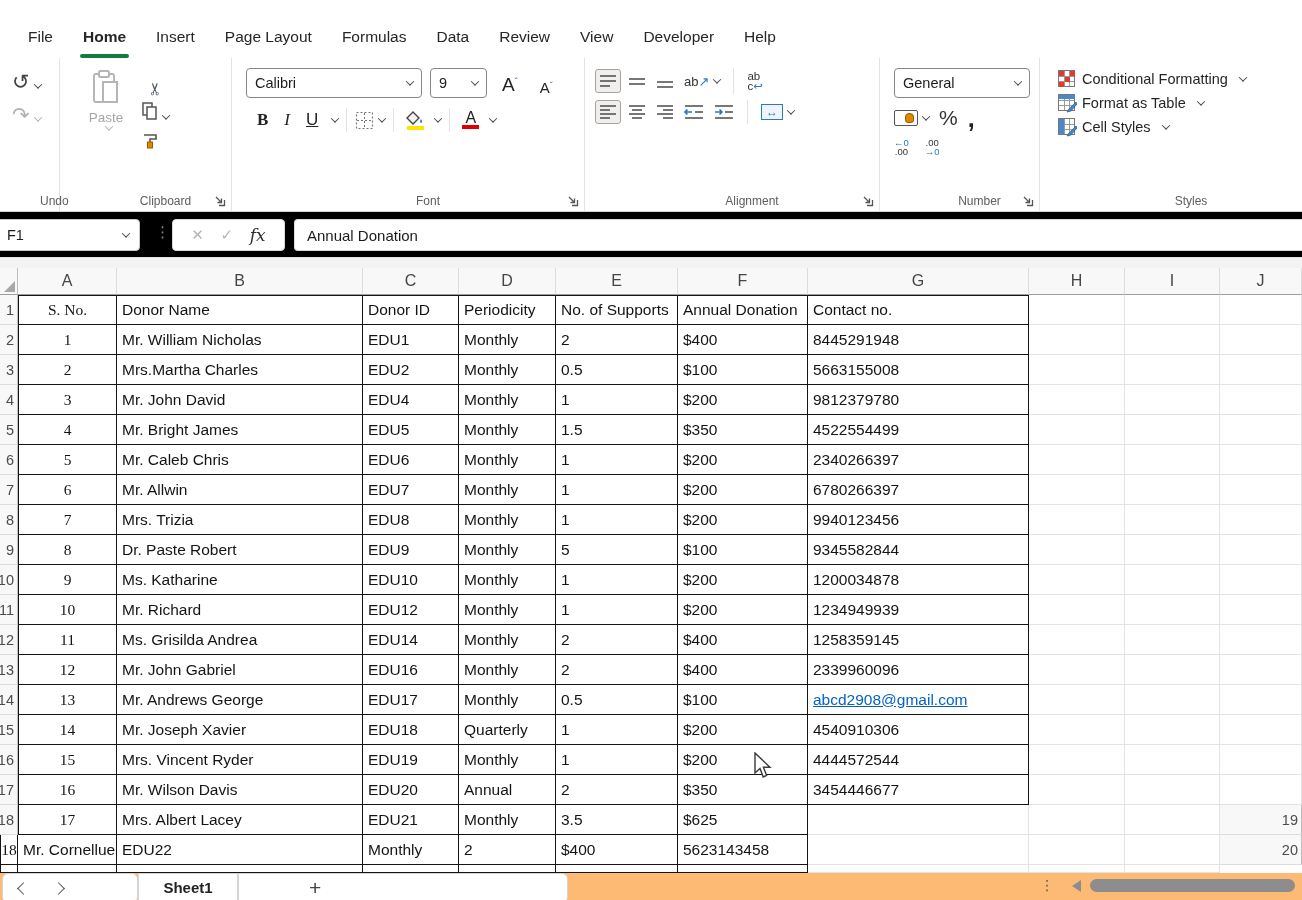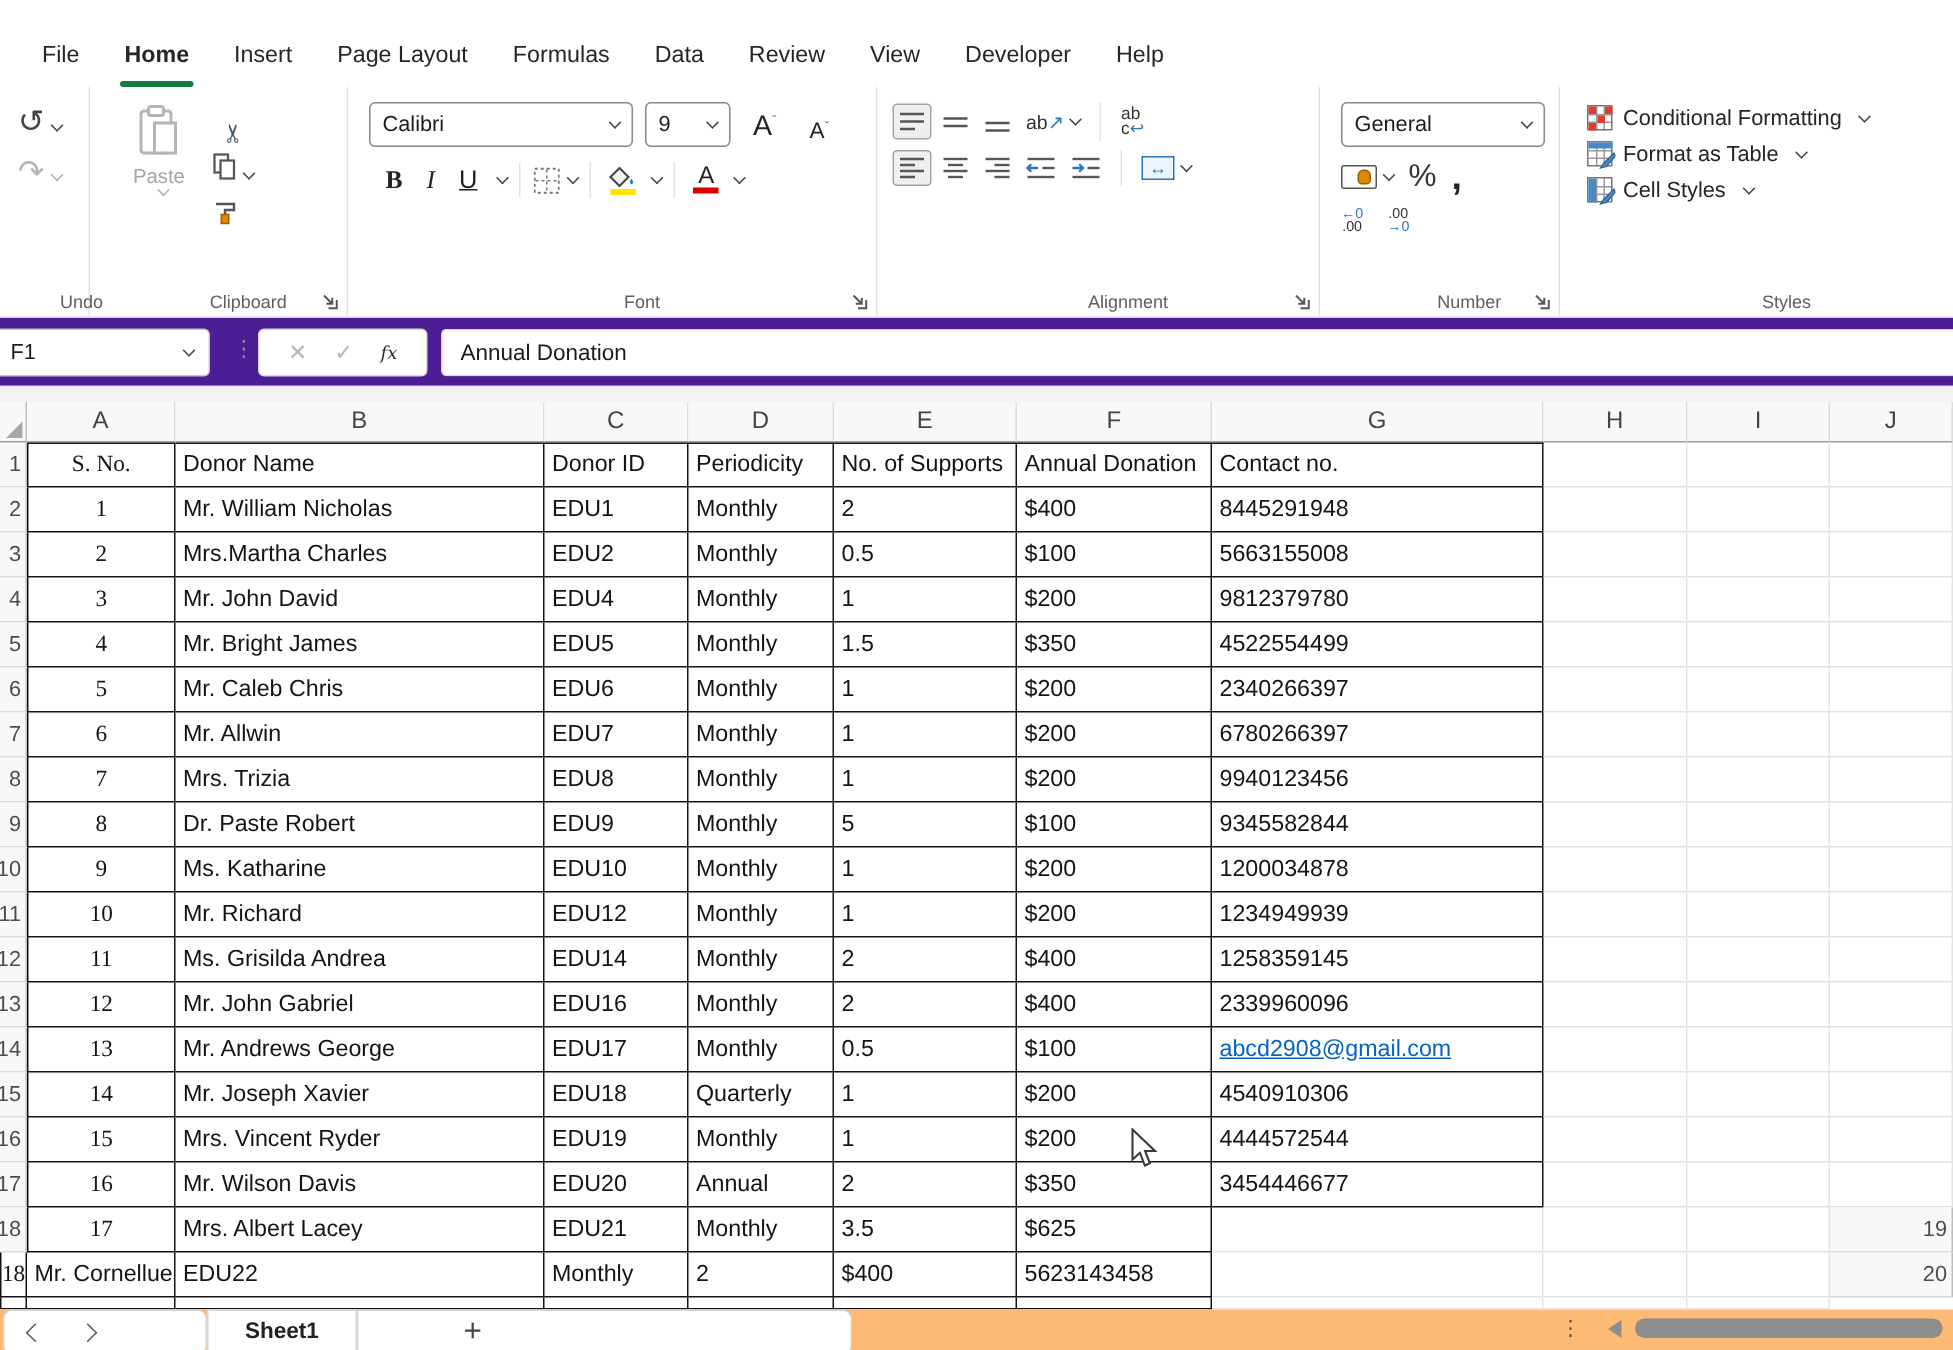--- a/index.html
+++ b/index.html
@@ -87,31 +87,31 @@
     background:
       linear-gradient(#999,#999) 0 5.2px/17px 1px no-repeat,
       linear-gradient(#999,#999) 0 10.4px/17px 1px no-repeat,
       linear-gradient(#999,#999) 5.2px 0/1px 17px no-repeat,
       linear-gradient(#999,#999) 10.4px 0/1px 17px no-repeat; }
   .sgrid .rsq { position:absolute; width:5px; height:5px; background:#e23b2e; }
   .sgrid .bsq { position:absolute; width:5px; height:5px; background:#4a89c8; }
   .brush { position:absolute; right:-3px; bottom:-3px; width:12px; height:12px; }
 
   
-  .fbar { position:absolute; left:0; top:212px; width:100%; height:46px; background:#4c1d95;
+  .fbar { position:absolute; left:0; top:212px; width:100%; height:46px; background:#000000;
     border-bottom:1px solid #e4e4e4; display:flex; align-items:center;padding-left:25px; }
   .namebox { position:absolute; left:-8px; top:7px; width:148px; height:32px; background:#fff;
     border:1px solid #c8c8c8; border-radius:4px; display:flex; align-items:center;
     padding:0 10px 0 14px; font-size:14.5px; color:#1d1d1d; }
   .fdots { position:absolute; left:155px; top:11px; color:#8a8a8a; font-size:15px; letter-spacing:0; }
   .fxbox { position:absolute; left:172px; top:7px; width:113px; height:32px; background:#fff;
     border:1px solid #d9d9d9; border-radius:4px; display:flex; align-items:center;
     justify-content:space-around; padding:0 10px; }
   .fx-cancel,.fx-enter { color:#b5b5b5; font-size:15px; }
-  .fx-fx { font-family:"DejaVu Serif",serif; font-style:italic; font-size:12px; color:#2d2d2d; }
+  .fx-fx { font-family:"DejaVu Serif",serif; font-style:italic; font-size:17px; color:#2d2d2d; }
   .ftext { position:absolute; left:294px; top:7px; right:0; height:32px; background:#fff;
     border:1px solid #d9d9d9; border-radius:4px 0 0 4px; border-right:none; display:flex;
     align-items:center; padding:0 12px; font-size:15px; color:#1b1b1b; }
   .fgap { position:absolute; left:0; top:258px; width:100%; height:10px; background:#f3f3f3; }
 
   
   .grid { position:absolute; left:0; top:268px; width:1302px; height:605px; display:grid;
     background:#fff; overflow:hidden; }
   .gc { display:flex; align-items:center; overflow:hidden; white-space:nowrap; }
   .colhdr { background:#f8f8f8; justify-content:center; font-size:16px; color:#454545;

